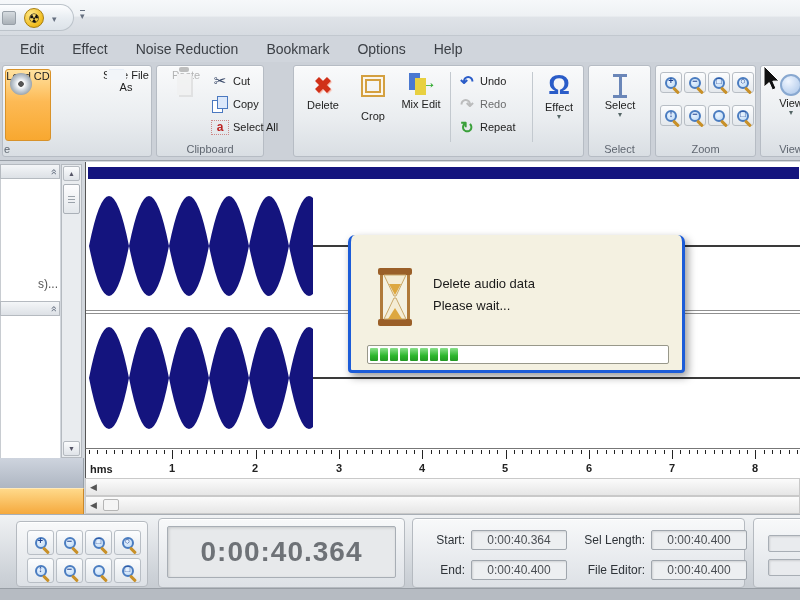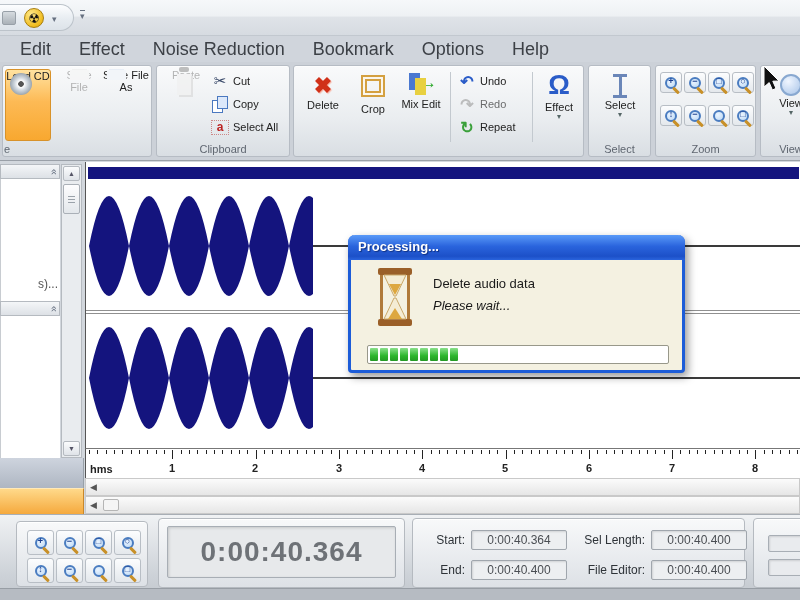--- a/index.html
+++ b/index.html
@@ -15,21 +15,21 @@
   .applogo { position:absolute; left:24px; top:3px; width:20px; height:20px; border-radius:50%;
     background:radial-gradient(circle at 35% 30%, #ffe98a, #f0bc1e 70%, #c89410); border:1px solid #a87f10;
     color:#111; font-size:13px; line-height:19px; text-align:center; }
   .qat-caret { position:absolute; left:52px; top:9px; font-size:9px; color:#667080; }
   .cust-caret { position:absolute; left:80px; top:10px; font-size:9px; color:#667080; border-top:1px solid #667080; line-height:10px; }
   .title { position:absolute; left:140px; top:9px; font-size:14px; color:#7d838b; letter-spacing:.2px; }
 
   
   .menubar { position:absolute; left:0; top:36px; width:800px; height:26px; background:#d0d5dc;
     display:flex; align-items:center; padding-left:20px; gap:28px; }
-  .menubar span { font-size:18px; color:#3c4046; }
+  .menubar span { font-size:14px; color:#3c4046; }
 
   
   .ribbon { position:absolute; left:0; top:62px; width:800px; height:99px; background:#ccd1d8; border-bottom:1px solid #9aa0a8; }
   .rgroup { position:absolute; top:3px; height:92px; border:1px solid #b6bcc4; border-radius:3px;
     background:linear-gradient(#f9fafb,#eaedf0 58%,#d9dee3); box-shadow:0 1px 0 rgba(255,255,255,.6) inset; }
   .rglabel { position:absolute; bottom:1px; left:0; right:0; text-align:center; font-size:11px; color:#5f6670; }
   .rglabel.leftcut { text-align:left; padding-left:1px; }
   .bigbtn { position:absolute; top:3px; width:46px; height:72px; border-radius:3px; text-align:center;
     font-size:11px; line-height:12px; color:#222; cursor:default; }
   .bigbtn .caret { display:block; font-size:8px; color:#566; line-height:7px; }
@@ -147,32 +147,28 @@
   <span>Help</span>
 </div>
 
 <div class="ribbon">
 
   <div class="rgroup" style="left:2px;width:150px;">
     <div class="bigbtn hl" style="left:2px;">
       <span class="cdicon"></span>
       <span>Load CD</span>
     </div>
-    <div class="bigbtn dis" style="left:54px;width:44px;">
-      <span class="fdicon"></span>
-      <span>Save File</span>
-    </div>
     <div class="bigbtn" style="left:100px;width:46px;">
       <span class="fdicon"></span>
       <span>Save File As</span>
     </div>
     <div class="rglabel leftcut">e</div>
   </div>
 
-  <div class="rgroup" style="left:156px;width:134px;">
+  <div class="rgroup" style="left:156px;width:108px;">
     <div class="bigbtn dis" style="left:7px;width:44px;">
       <span class="clipicon"></span>
       <span>Paste</span>
     </div>
     <div class="smallbtn" style="left:54px;top:4px;width:76px;">
       <span class="glyph g-cut">✂</span>
       <span>Cut</span>
     </div>
     <div class="smallbtn" style="left:54px;top:27px;width:76px;">
       <span class="glyph g-copy"></span>
@@ -185,21 +181,21 @@
     <div class="rglabel">Clipboard</div>
   </div>
 
   <div class="rgroup" style="left:293px;width:291px;">
     <div class="bigbtn" style="left:6px;">
       <span class="g-del">✖</span>
       <span>Delete</span>
     </div>
     <div class="bigbtn" style="left:58px;width:42px;">
       <span class="g-crop"></span>
-      <span style="display:block;margin-top:6px;">Crop</span>
+      <span style="display:block;margin-top:13px;">Crop</span>
     </div>
     <div class="bigbtn" style="left:104px;width:46px;">
       <span class="g-mix">
           <span class="g-mixarrow">→</span>
         </span>
       <span>Mix Edit</span>
     </div>
     <div class="vsep" style="left:156px;"></div>
     <div class="smallbtn" style="left:164px;top:4px;width:68px;">
       <span class="glyph g-undo">↶</span>
@@ -489,36 +485,33 @@
   </div>
 
   <div class="bpanel" style="left:753px;top:3px;width:60px;height:70px;">
     <span class="rbar" style="top:16px;"></span>
     <span class="rbar" style="top:40px;"></span>
   </div>
 </div>
 <div class="statusstrip"></div>
 
 <div class="xpdialog">
-  <div class="xptitle">
-    <span>Processing...</span>
-  </div>
   <div class="xpbody">
     <svg width="36" height="58" style="position:absolute;left:26px;top:8px;">
       <rect x="1" y="0" width="34" height="7" rx="2" fill="#9a5f28"></rect>
       <rect x="1" y="51" width="34" height="7" rx="2" fill="#9a5f28"></rect>
       <rect x="3" y="7" width="3" height="44" fill="#b07a3a"></rect>
       <rect x="30" y="7" width="3" height="44" fill="#b07a3a"></rect>
       <path d="M7 7 L29 7 L19 28 L17 28 Z" fill="#f4ecd4" stroke="#c9a86a" stroke-width="1"></path>
       <path d="M17 30 L19 30 L29 51 L7 51 Z" fill="#f4ecd4" stroke="#c9a86a" stroke-width="1"></path>
       <path d="M12 16 L24 16 L18 27 Z" fill="#dda73f"></path>
       <path d="M11 51 L25 51 L18 40 Z" fill="#dda73f"></path>
     </svg>
     <span class="dlgline" style="top:16px;">Delete audio data</span>
-    <span class="dlgline" style="top:38px;font-style:italic;">Please wait...</span>
+    <span class="dlgline" style="top:38px;">Please wait...</span>
     <div class="pbar" id="pbar">
         <span class="pblock"></span>
         <span class="pblock"></span>
         <span class="pblock"></span>
         <span class="pblock"></span>
         <span class="pblock"></span>
         <span class="pblock"></span>
         <span class="pblock"></span>
         <span class="pblock"></span>
         <span class="pblock"></span>

